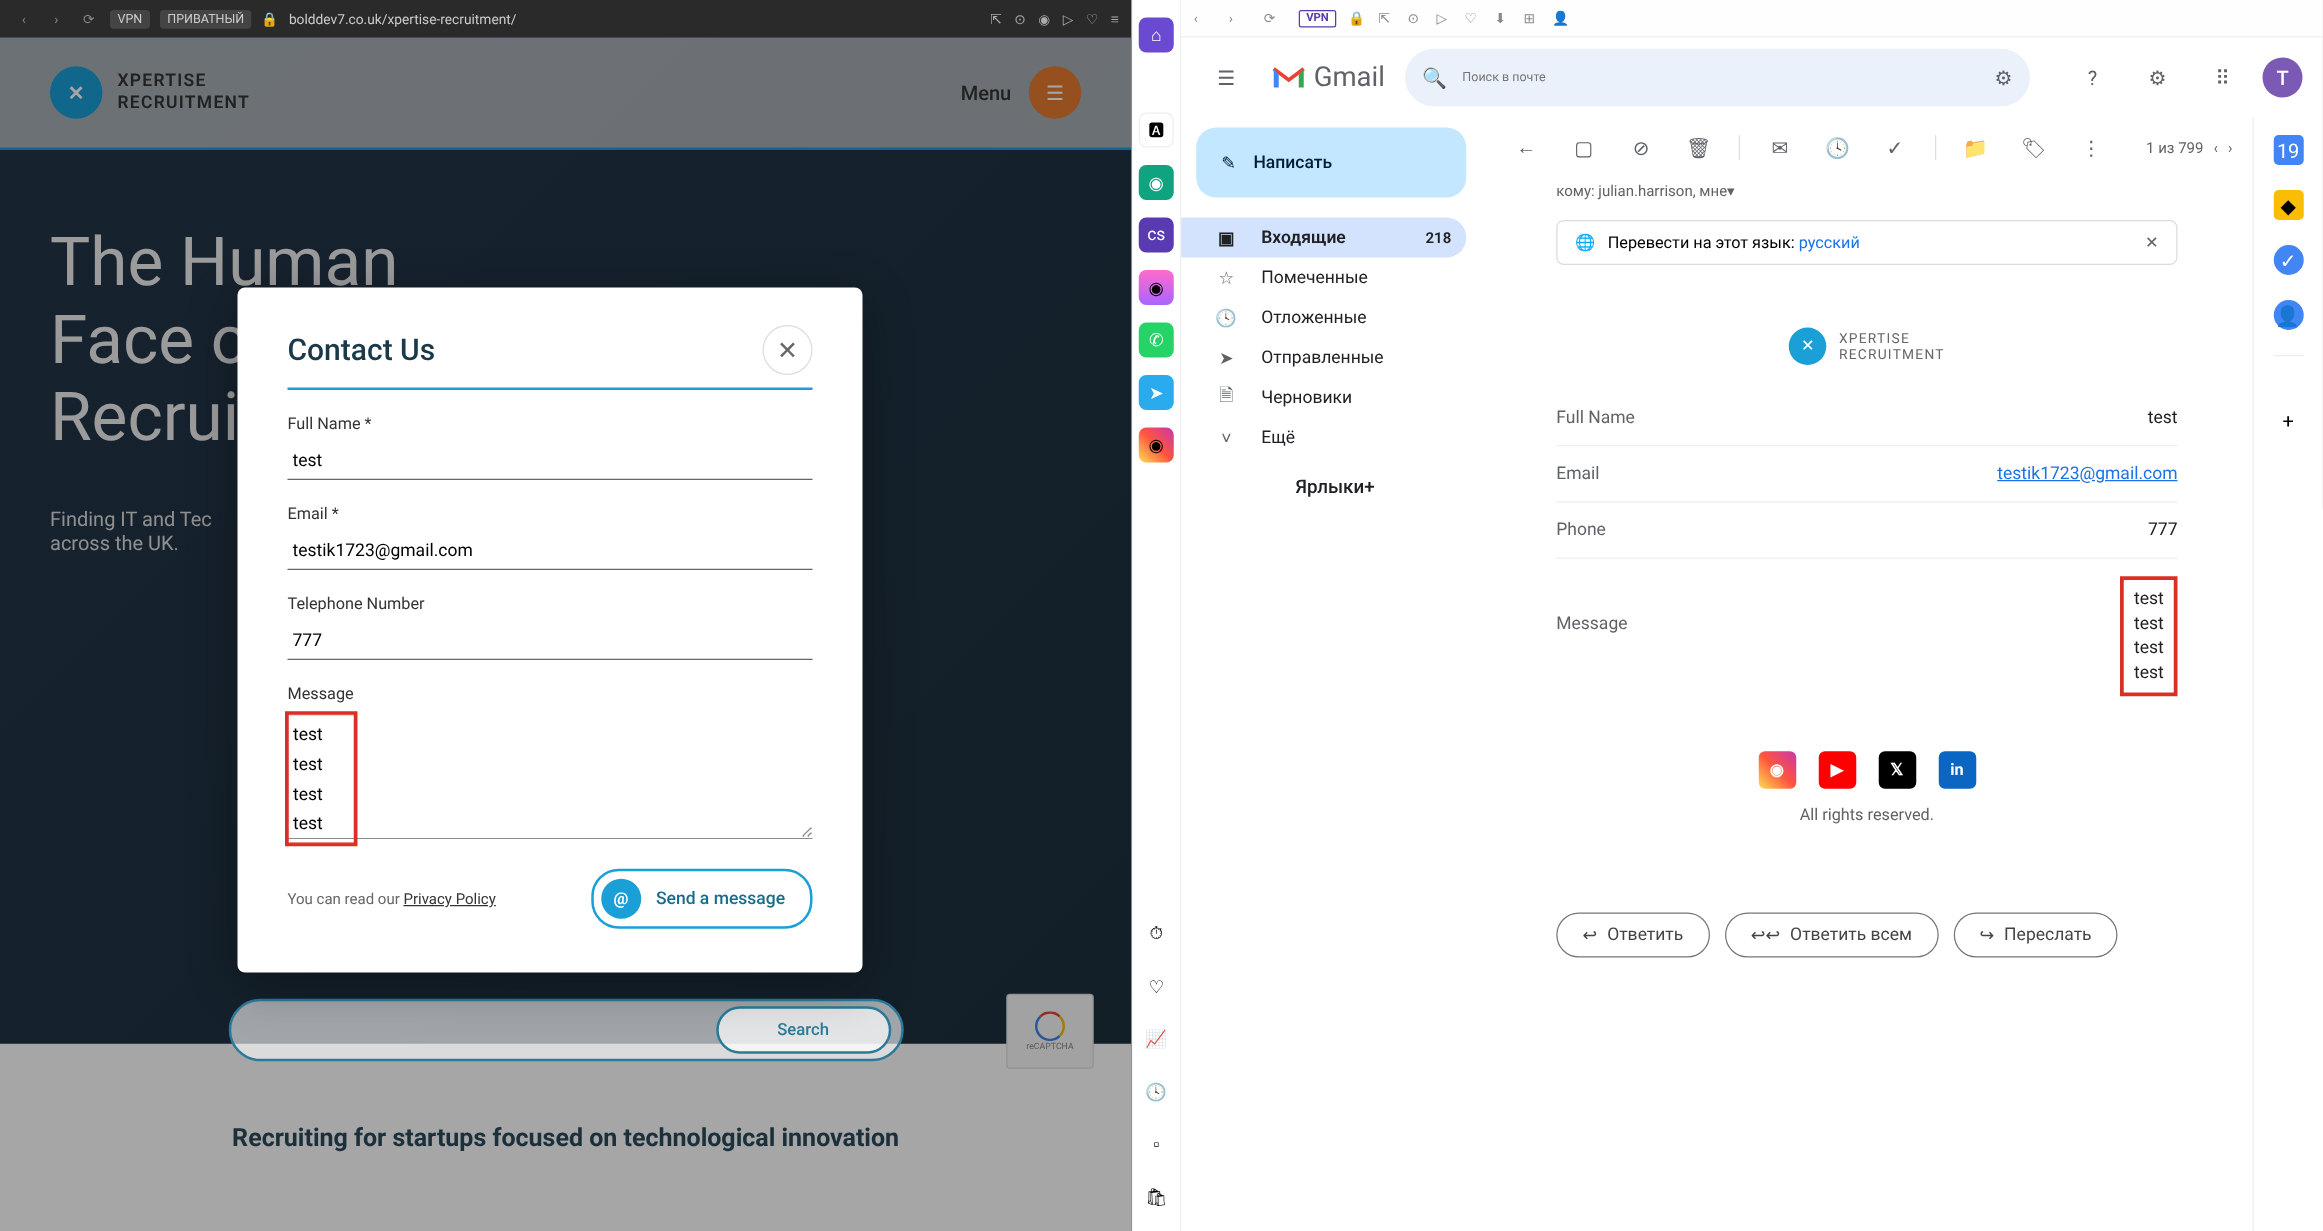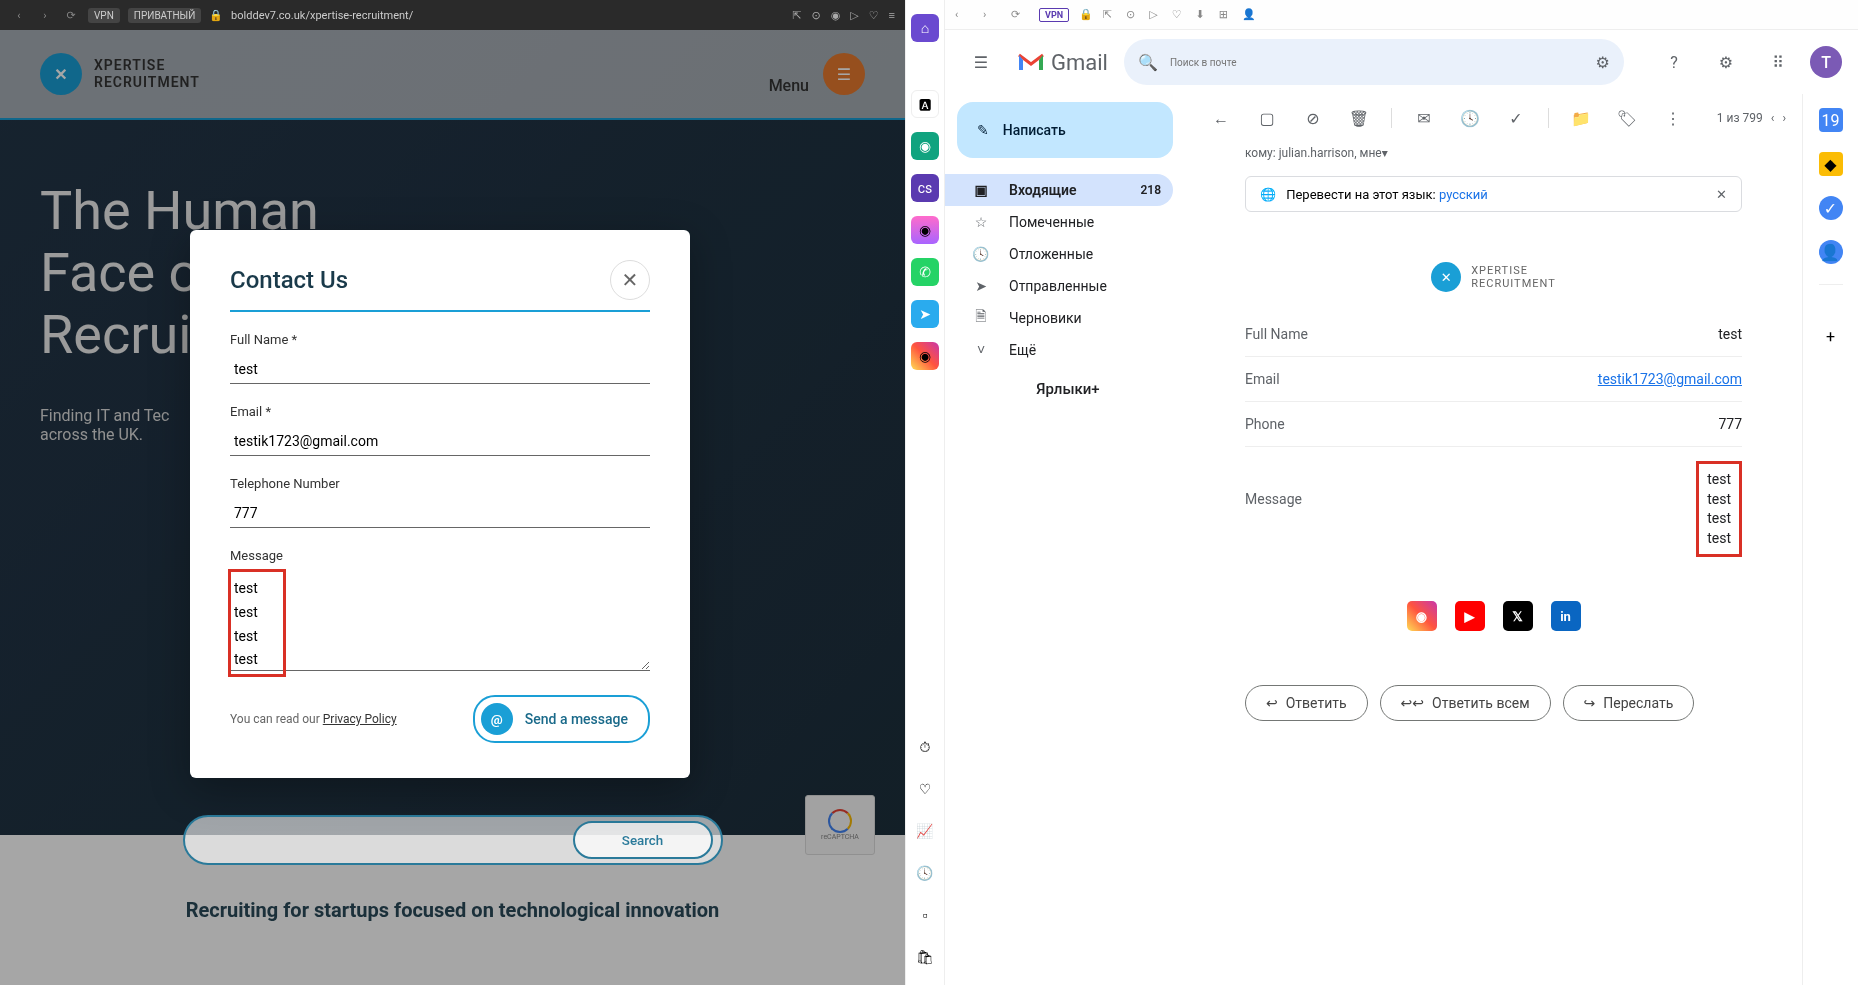--- a/index.html
+++ b/index.html
@@ -12,29 +12,29 @@
 .left-browser-bar .url-badge { background: #444; padding: 2px 6px; border-radius: 3px; font-size: 10px; color: #ccc; }
 .left-browser-bar .url-text { color: #ccc; flex: 1; }
 .left-browser-bar .icon-group { display: flex; gap: 10px; }
 .left-browser-bar .icon-group span { cursor: pointer; }
 
 .site-body { position: relative; height: calc(985px - 30px); background: linear-gradient(rgba(20,30,40,0.6), rgba(20,30,40,0.6)), linear-gradient(135deg, #3a5a7a, #2a4a5a); overflow: hidden; }
 .site-header { height: 90px; background: rgba(255,255,255,0.6); display: flex; align-items: center; justify-content: space-between; padding: 0 40px; border-bottom: 2px solid #1a9fd6; }
 .logo-area { display: flex; align-items: center; gap: 12px; }
 .logo-circle { width: 42px; height: 42px; border-radius: 50%; background: #1a9fd6; display: flex; align-items: center; justify-content: center; color: #fff; font-weight: bold; }
 .logo-text { font-weight: 600; color: #333; line-height: 1.2; font-size: 14px; letter-spacing: 1px; }
-.menu-area { display: flex; align-items: flex-end; gap: 14px; }
+.menu-area { display: flex; align-items: center; gap: 14px; }
 .menu-label { color: #333; font-weight: 500; }
 .menu-burger { width: 42px; height: 42px; border-radius: 50%; background: #e67a2e; display: flex; align-items: center; justify-content: center; color: #fff; }
 
 .hero { padding: 60px 40px; color: #fff; position: relative; height: 70%; }
 .hero h1 { font-size: 54px; font-weight: 400; line-height: 1.15; color: #eee; }
 .hero-sub { margin-top: 40px; color: #ddd; font-size: 16px; max-width: 300px; }
 
-.search-pill { position: absolute; bottom: 120px; left: 50%; transform: translateX(-50%); width: 540px; height: 50px; border-radius: 25px; background: rgba(255,255,255,0.6); border: 2px solid #2a7a9a; display: flex; align-items: center; padding: 0 8px; }
+.search-pill { position: absolute; bottom: 136px; left: 50%; transform: translateX(-50%); width: 540px; height: 50px; border-radius: 25px; background: rgba(255,255,255,0.6); border: 2px solid #2a7a9a; display: flex; align-items: center; padding: 0 8px; }
 .search-pill input { flex: 1; border: none; background: transparent; padding: 0 14px; font-size: 14px; outline: none; }
 .search-pill button { width: 140px; height: 38px; border-radius: 19px; border: 2px solid #2a7a9a; background: rgba(255,255,255,0.7); color: #2a7a9a; font-weight: 500; cursor: pointer; }
 
 .overlay-dark { position: absolute; inset: 0; background: rgba(0,0,0,0.35); }
 
 .modal { position: absolute; top: 200px; left: 190px; width: 500px; background: #fff; border-radius: 6px; padding: 30px 40px 35px; box-shadow: 0 10px 40px rgba(0,0,0,0.3); }
 .modal-header { display: flex; justify-content: space-between; align-items: center; margin-bottom: 10px; }
 .modal-title { font-size: 24px; color: #1a3a4a; font-weight: 500; }
 .modal-close { width: 40px; height: 40px; border-radius: 50%; border: 1px solid #ddd; background: #fff; display: flex; align-items: center; justify-content: center; cursor: pointer; color: #666; font-size: 20px; }
 .modal-divider { height: 2px; background: #1a9fd6; margin-bottom: 20px; }
@@ -392,20 +392,21 @@
               </div>
             </div>
           </div>
 
           <div class="email-socials">
             <div class="social-box" style="background:linear-gradient(45deg,#fd5,#ff543e,#c837ab)">◉</div>
             <div class="social-box" style="background:#ff0000">▶</div>
             <div class="social-box" style="background:#000">𝕏</div>
             <div class="social-box" style="background:#0a66c2">in</div>
           </div>
+          <div class="email-rights">All rights reserved.</div>
         </div>
 
         <div class="reply-row">
           <button class="reply-btn">
               <span>↩</span>
               <span>Ответить</span>
             </button>
           <button class="reply-btn">
               <span>↩↩</span>
               <span>Ответить всем</span>

